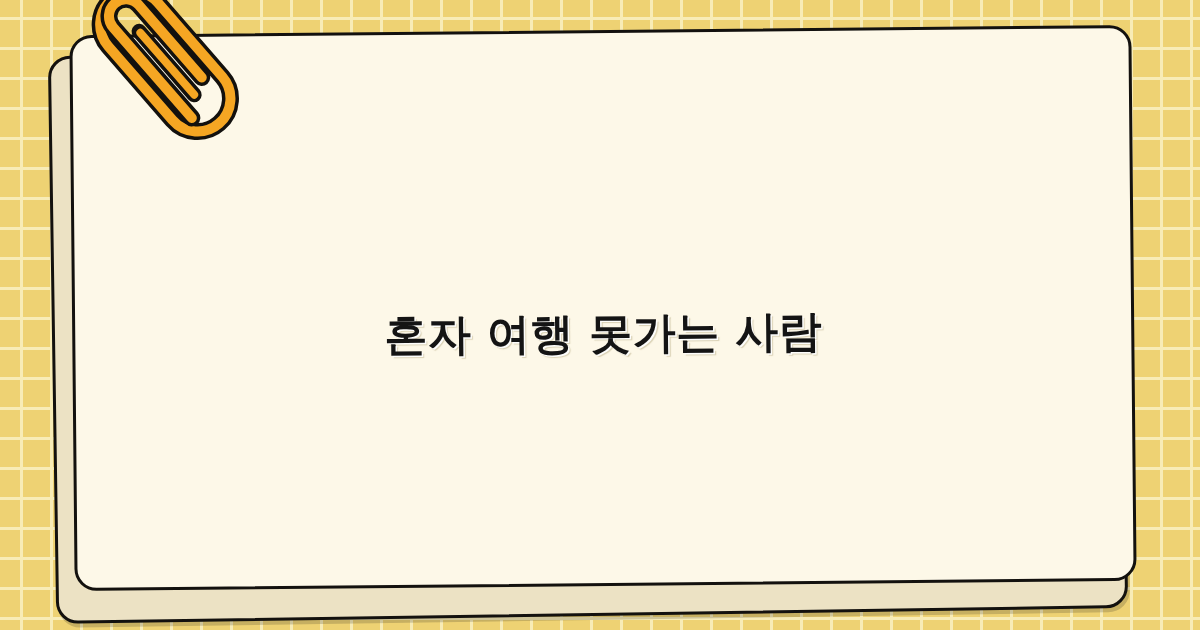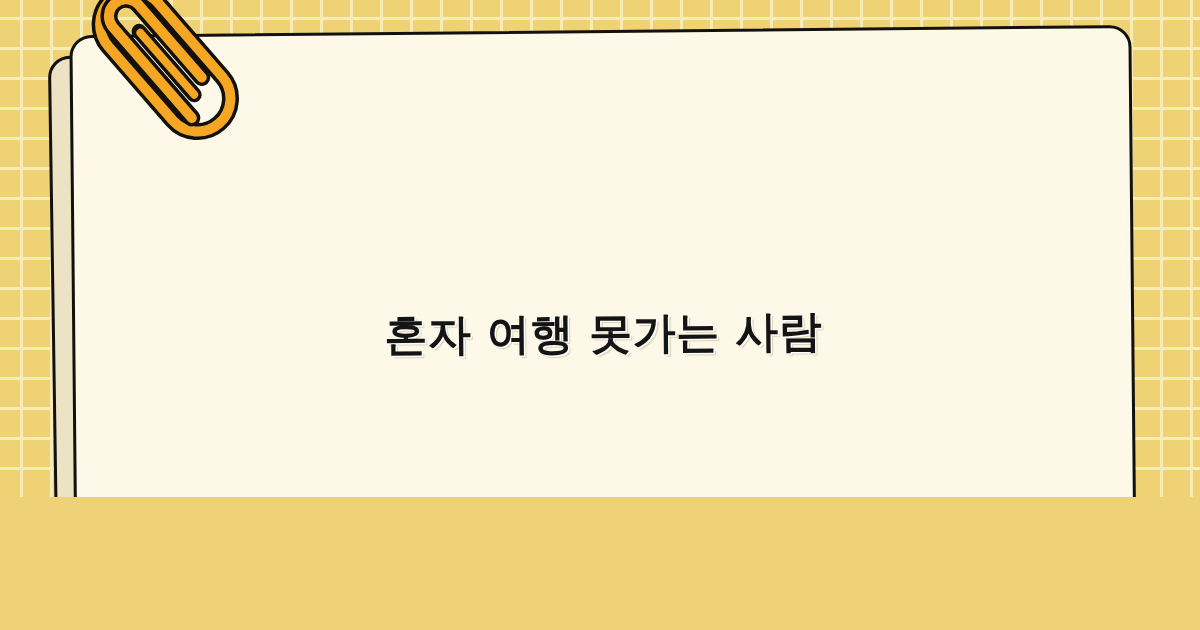--- a/index.html
+++ b/index.html
@@ -13,21 +13,21 @@
 
   body {
     font-family: "DejaVu Sans", "Liberation Sans", sans-serif;
     background: #efd277;
   }
 
   
   #stage {
     position: relative;
     width: 1200px;
-    height: 497px;
+    height: 630px;
     overflow: hidden;
   }
 
   
   #grid-bg {
     position: absolute;
     inset: 0;
     background-color: #eed273;
     background-image:
       linear-gradient(to right, #f8ecb6 0px, #f8ecb6 3px, rgba(248,236,182,0) 3px),

